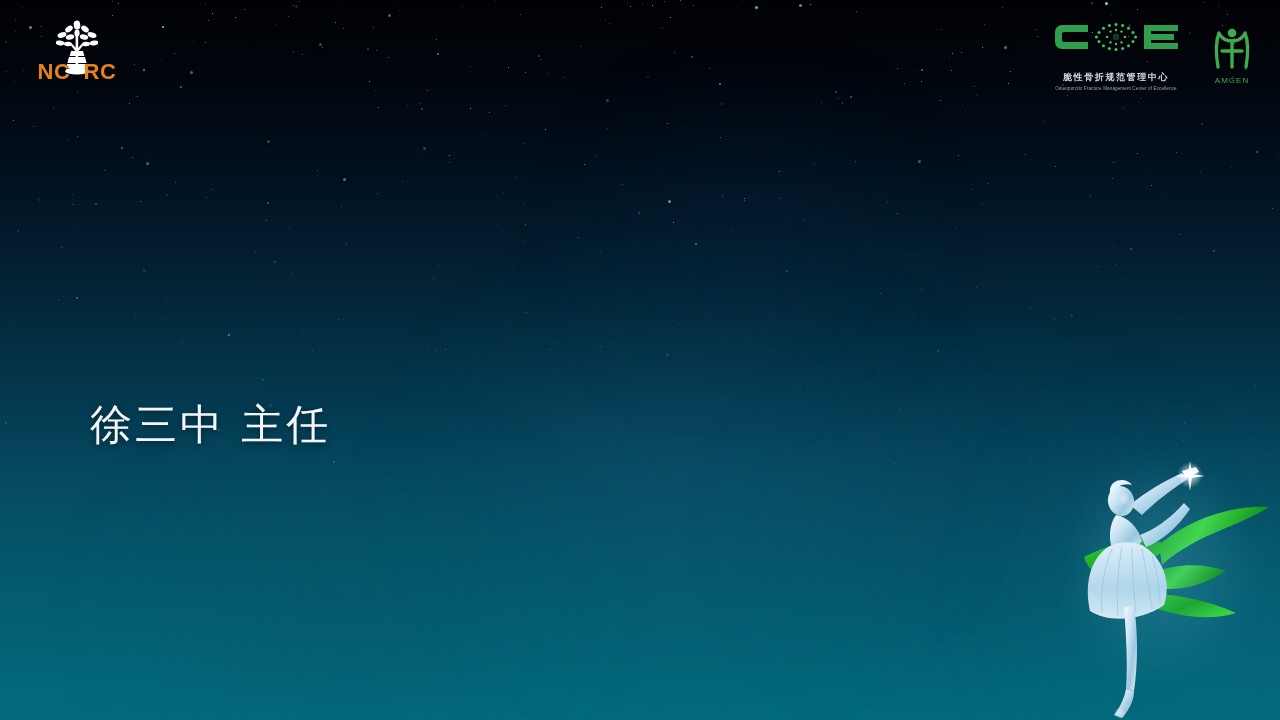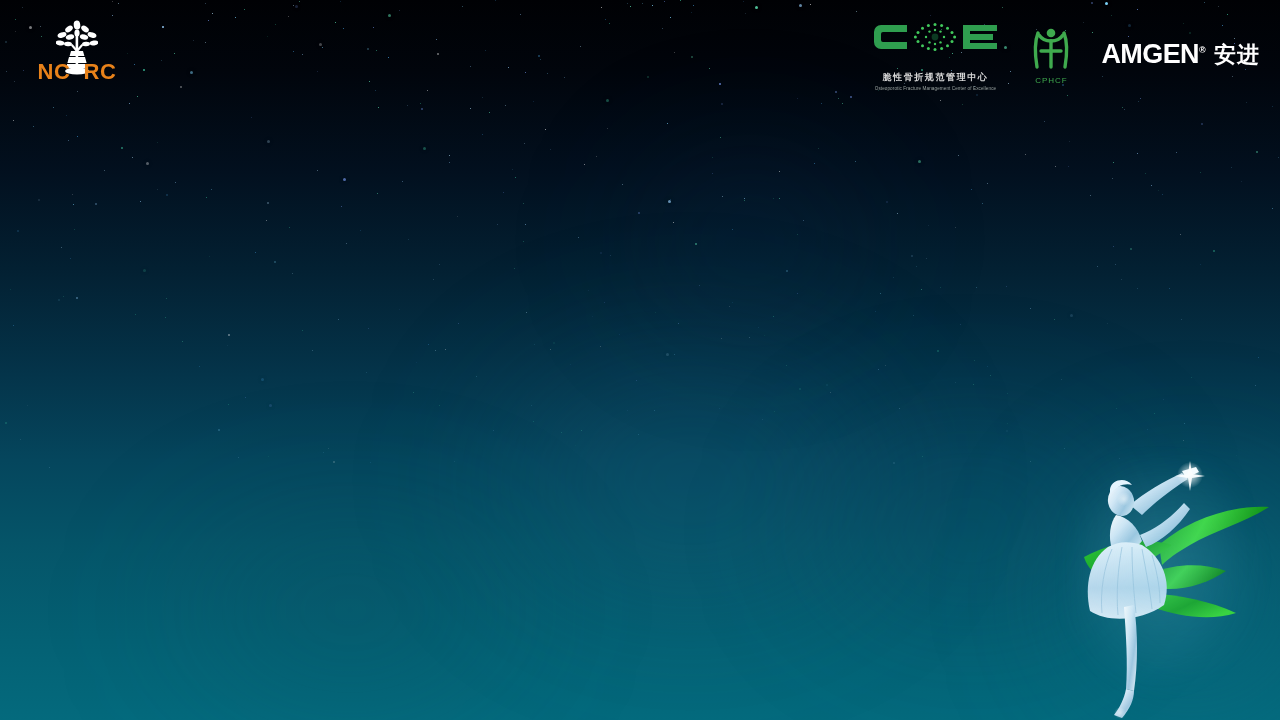--- a/index.html
+++ b/index.html
@@ -639,33 +639,28 @@
           <g stroke="#3faa4e" fill="none" stroke-width="3.4" stroke-linecap="round">
             <path d="M10 6 C6 16 7 28 9 40"></path>
             <path d="M36 6 C40 16 39 28 37 40"></path>
             <path d="M23 14 v26"></path>
             <path d="M13 24 h20"></path>
             <path d="M23 14 C17 14 13 11 11 8"></path>
             <path d="M23 14 C29 14 33 11 35 8"></path>
           </g>
           <circle cx="23" cy="6" r="4.3" fill="#3faa4e"></circle>
         </svg>
-        <div class="cphcf-en">CPHCF</div>
+        <div class="cphcf-en">AMGEN</div>
       </div>
 
-      <div class="amgen">
-        <div class="amgen-word">
-          <span>AMGEN</span><span class="amgen-reg">®</span>
-        </div>
-        <div class="amgen-cn">安进</div>
-      </div>
 
     </div>
   </div>
 
+  <div class="subtitle">徐三中  主任</div>
 
   <div class="dancer">
     <div class="dancer-glow"></div>
     <svg width="210" height="275" viewBox="0 0 210 275">
       <defs>
         <linearGradient id="crys" x1="0" y1="0" x2="1" y2="1">
           <stop offset="0%" stop-color="#ffffff"></stop>
           <stop offset="35%" stop-color="#d6e9f7"></stop>
           <stop offset="65%" stop-color="#9fc7e0"></stop>
           <stop offset="100%" stop-color="#e8f4fb"></stop>

